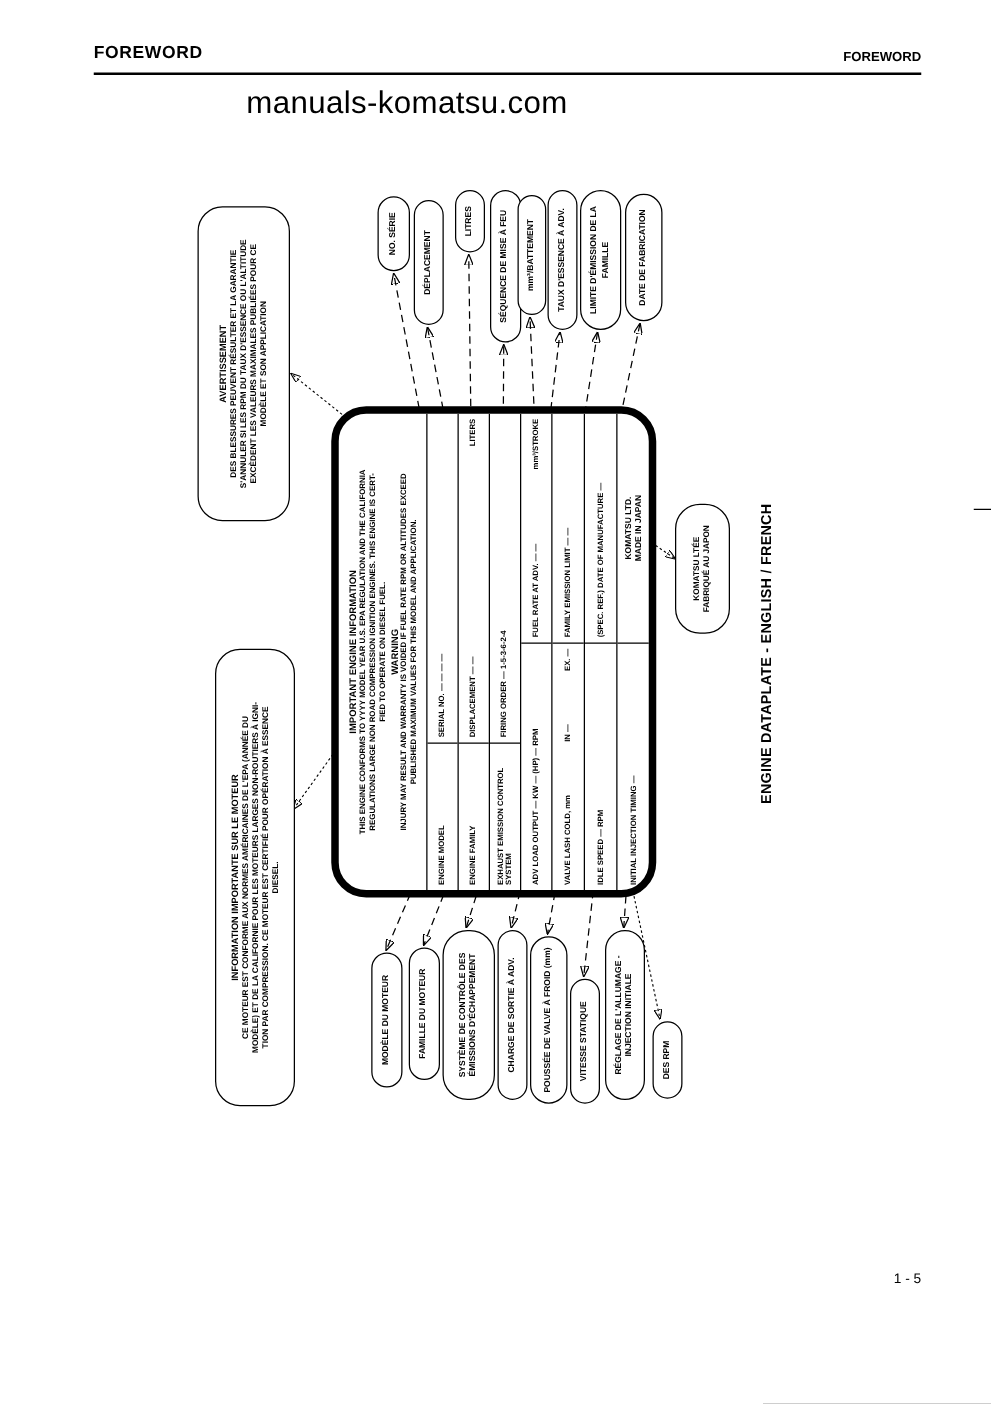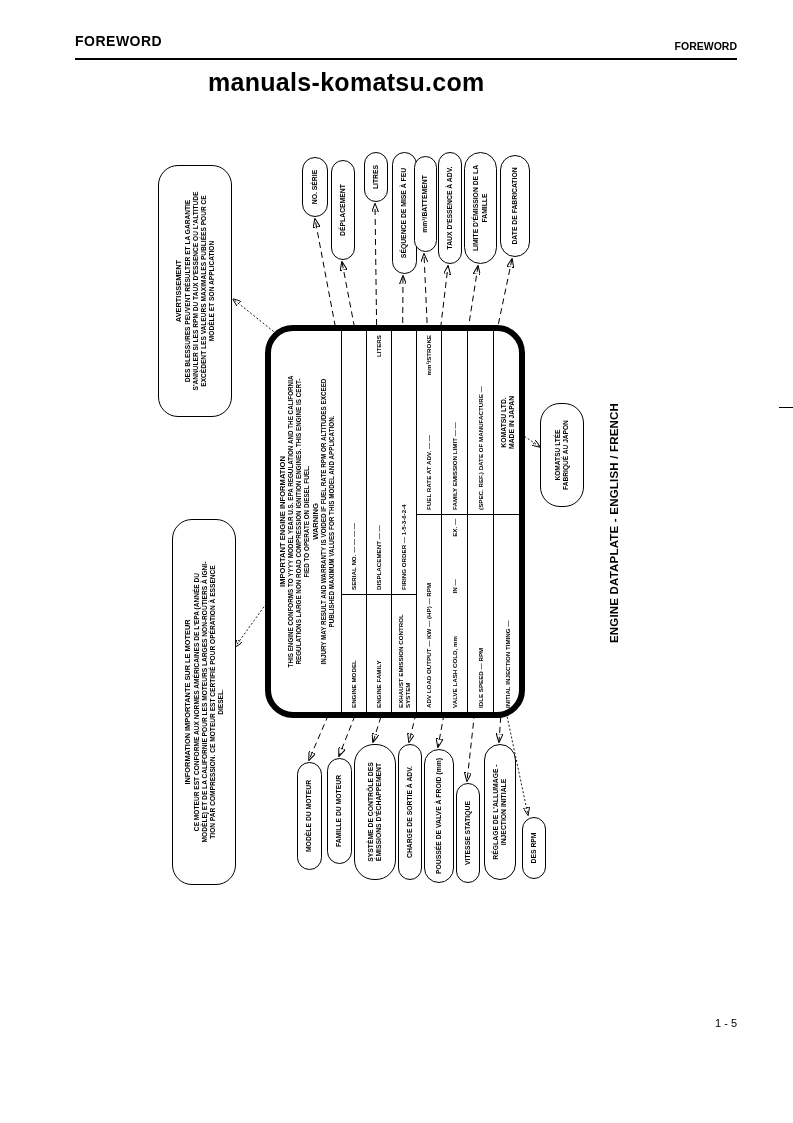--- a/index.html
+++ b/index.html
@@ -4,21 +4,21 @@
 <style>
   html,body{margin:0;padding:0;background:#888;}
   .page{
     position:relative;width:793px;height:1123px;background:#fff;margin:0 auto;
     font-family:"Liberation Sans","DejaVu Sans",sans-serif;color:#000;overflow:hidden;
   }
   
   .hdr-left{position:absolute;left:75px;top:33px;font-size:14px;font-weight:bold;letter-spacing:.5px;}
   .hdr-right{position:absolute;right:56px;top:40px;font-size:10.5px;font-weight:bold;}
   .hdr-rule{position:absolute;left:75px;top:58px;width:662px;height:2px;background:#000;}
-  .watermark{position:absolute;left:208px;top:68px;font-size:25px;font-weight:700;letter-spacing:.3px;}
+  .watermark{position:absolute;left:197px;top:68px;font-size:25px;font-weight:400;letter-spacing:.3px;}
   .pagenum{position:absolute;right:56px;top:1017px;font-size:11px;}
   .margin-tick{position:absolute;left:779px;top:407px;width:14px;height:1px;background:#000;}
 
   
   .diagram{
     position:absolute;left:25px;top:260px;width:760px;height:510px;
     transform:rotate(-90deg);
   }
   .connectors{position:absolute;left:0;top:0;width:760px;height:510px;}
   .connectors path{stroke:#000;fill:none;}

